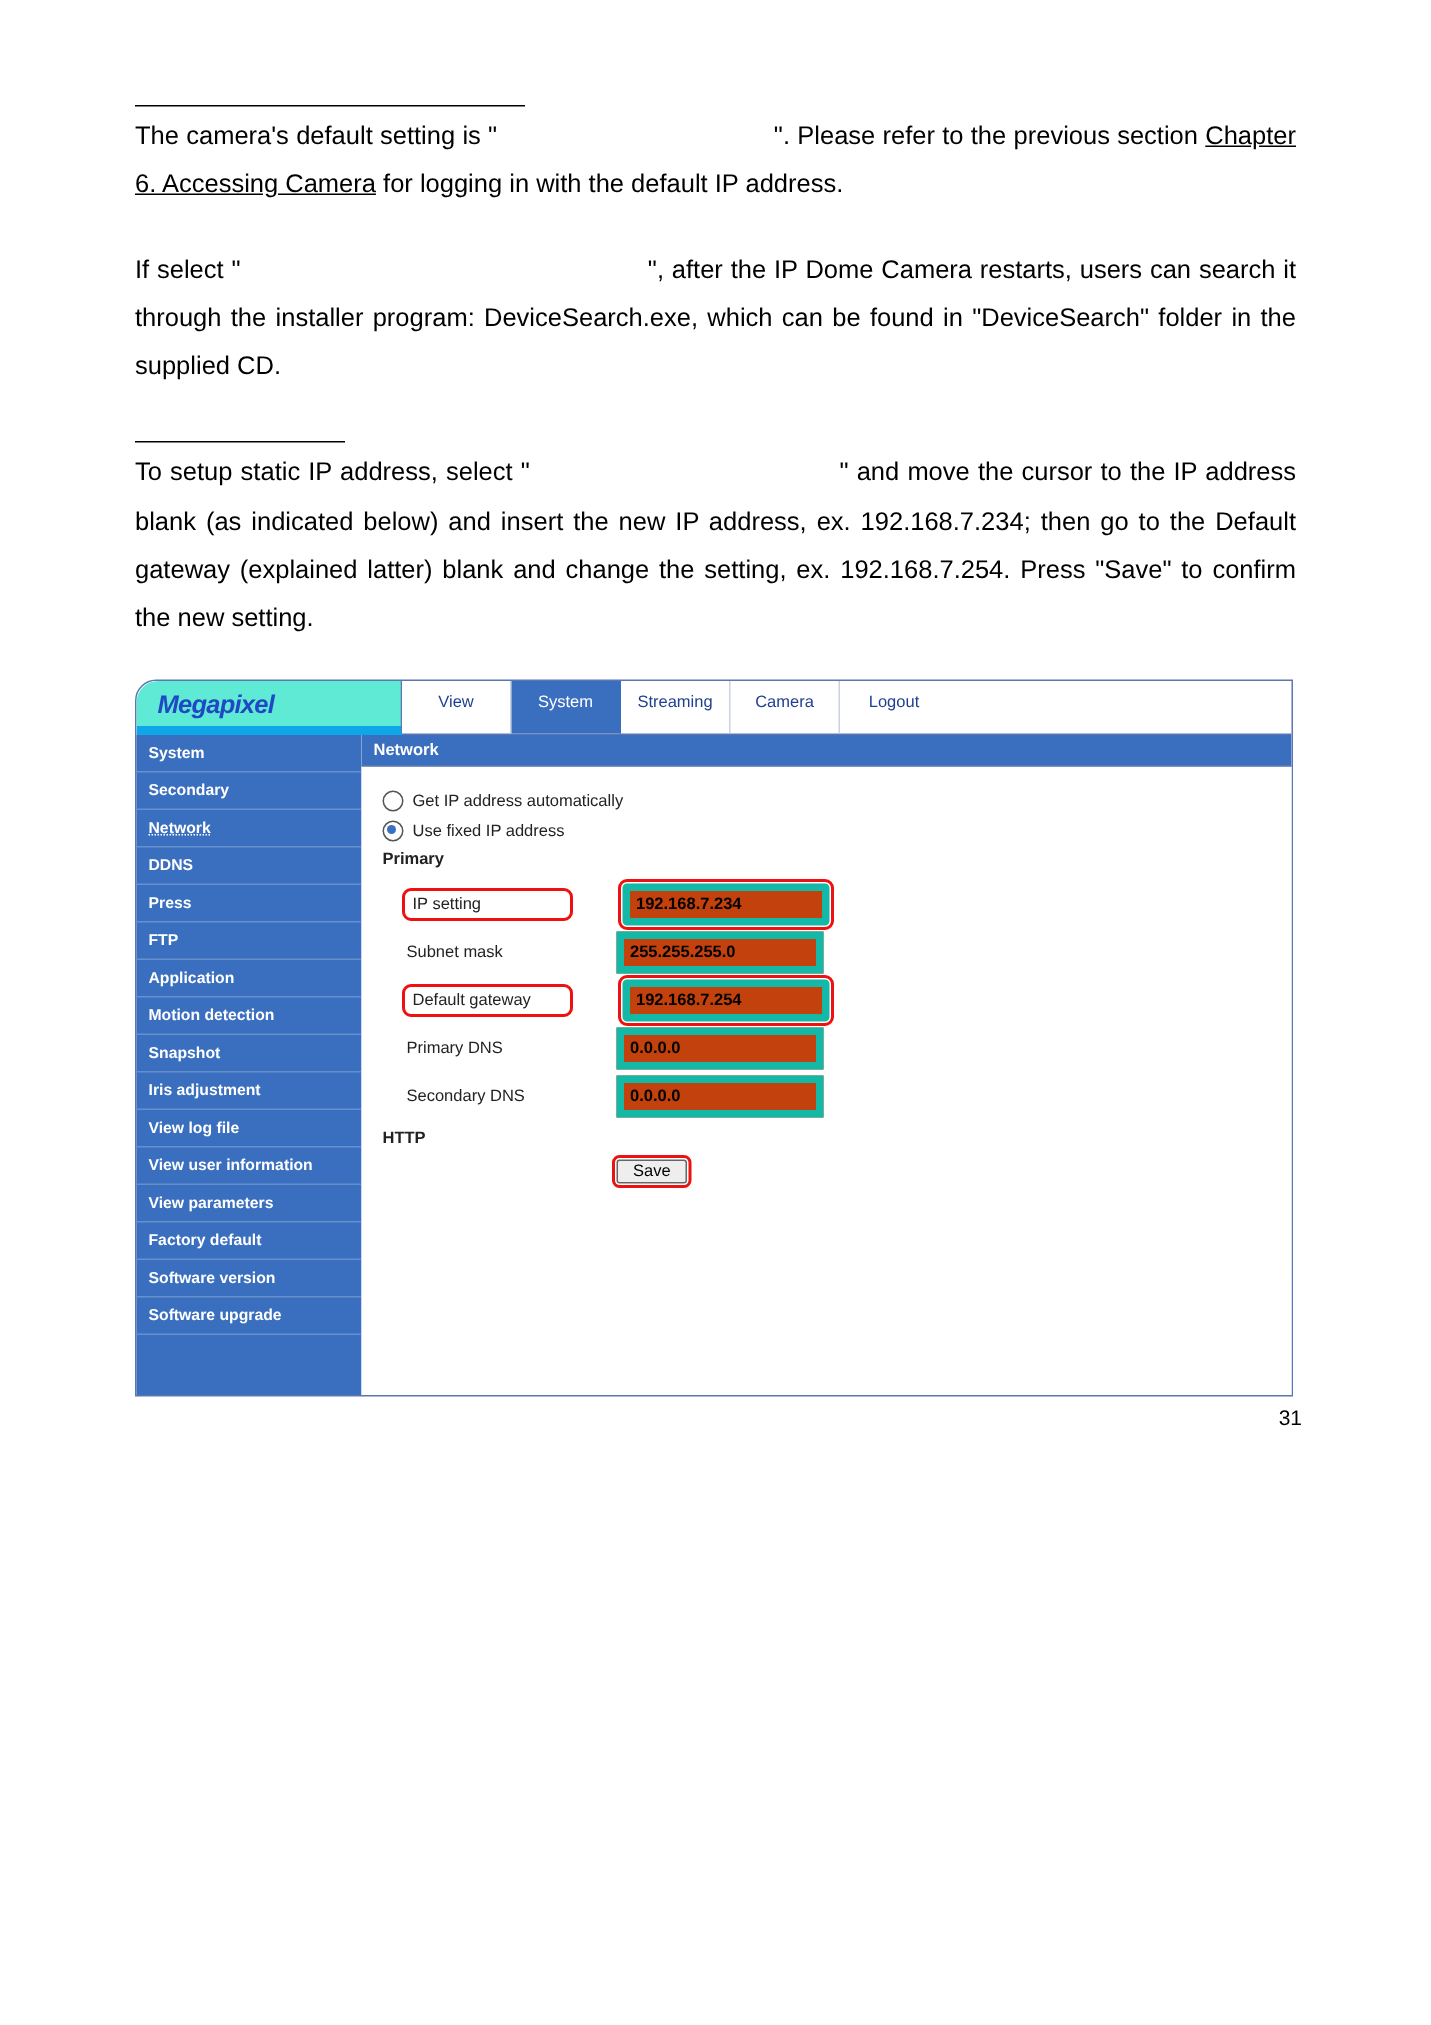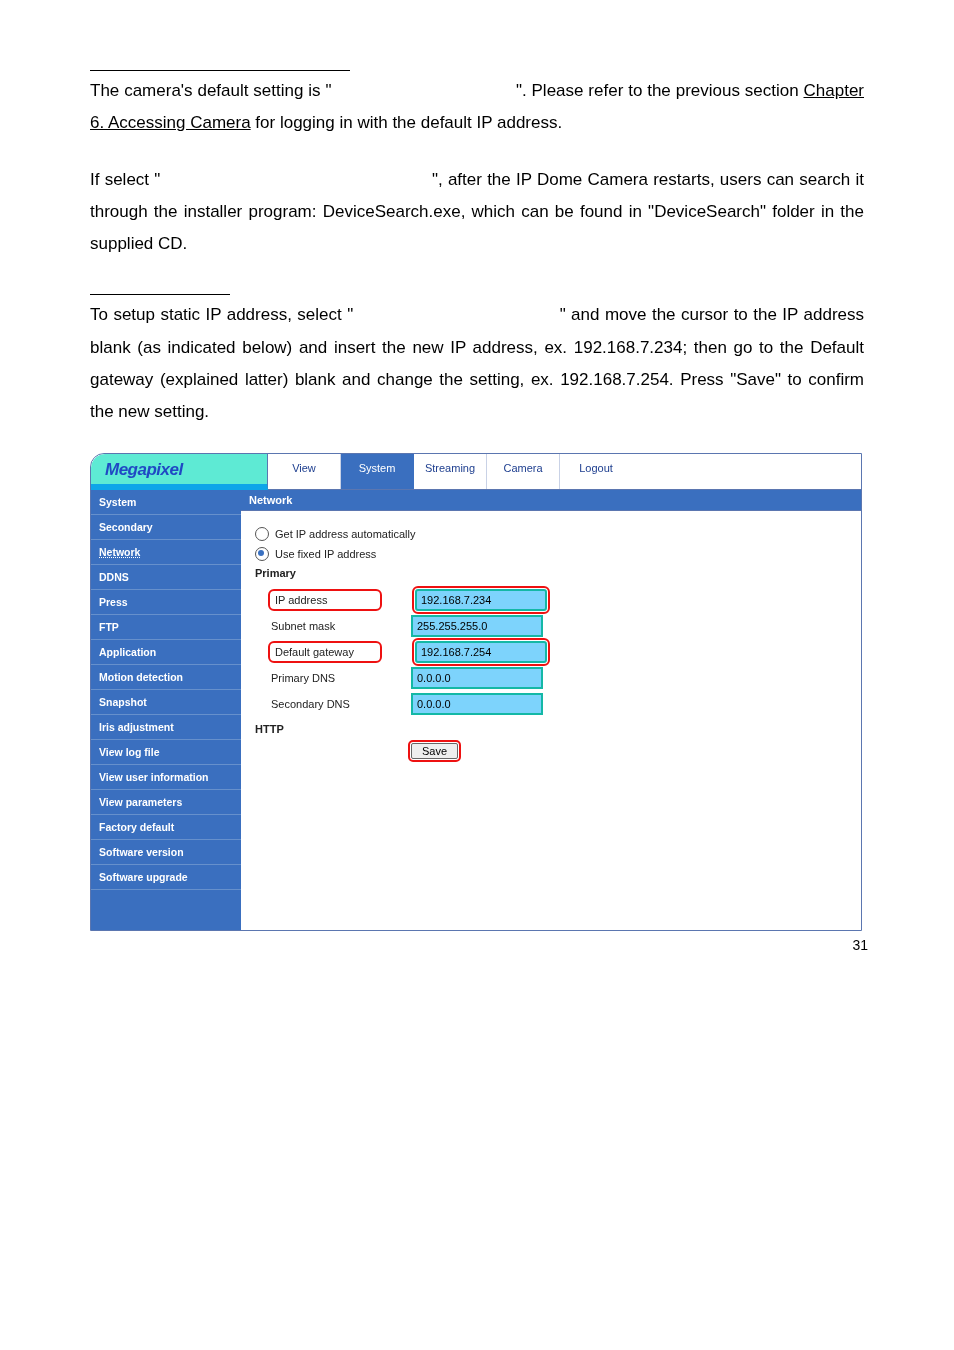--- a/index.html
+++ b/index.html
@@ -164,27 +164,28 @@
   }
   .field-row {
     display: flex;
     align-items: center;
     padding: 2px 0 2px 16px;
   }
   .field-label {
     width: 140px;
   }
   .field-input {
-    border: 2px solid #14b8a6;
+    border: 5px solid #14b8a6;
     width: 120px;
     height: 16px;
     padding: 1px 4px;
     font-size: 11px;
-    background: #7dd3fc;
+    background: #c2410c;
     font-family: inherit;
+    font-weight: bold;
   }
   .field-input.narrow { width: 44px; }
   .red-box {
     outline: 2.5px solid #e11;
     outline-offset: 1px;
     border-radius: 3px;
   }
   .save-btn {
     border: 1px solid #666;
     background: #eee;
@@ -266,21 +267,21 @@
             <span>Get IP address automatically</span>
           </div>
           <div class="radio-row">
             <span class="radio-dot checked"></span>
             <span>Use fixed IP address</span>
           </div>
 
           <div class="section-label">Primary</div>
 
           <div class="field-row">
-            <span class="field-label red-box" style="width:100px; padding:2px 4px;">IP address</span>
+            <span class="field-label red-box" style="width:100px; padding:2px 4px;">IP setting</span>
             <span style="width:36px;"></span>
             <input class="field-input red-box" value="192.168.7.234" style="">
           </div>
           <div class="field-row">
             <span class="field-label">Subnet mask</span>
             <input class="field-input" value="255.255.255.0" style="">
           </div>
           <div class="field-row">
             <span class="field-label red-box" style="width:100px; padding:2px 4px;">Default gateway</span>
             <span style="width:36px;"></span>

